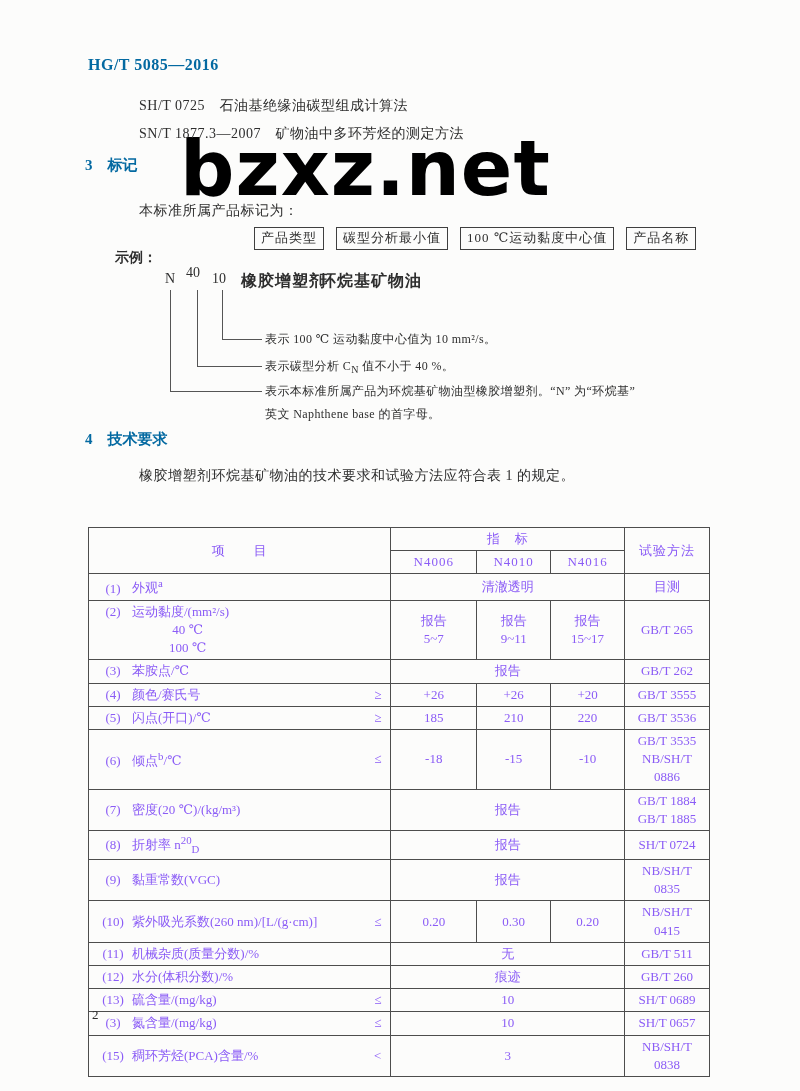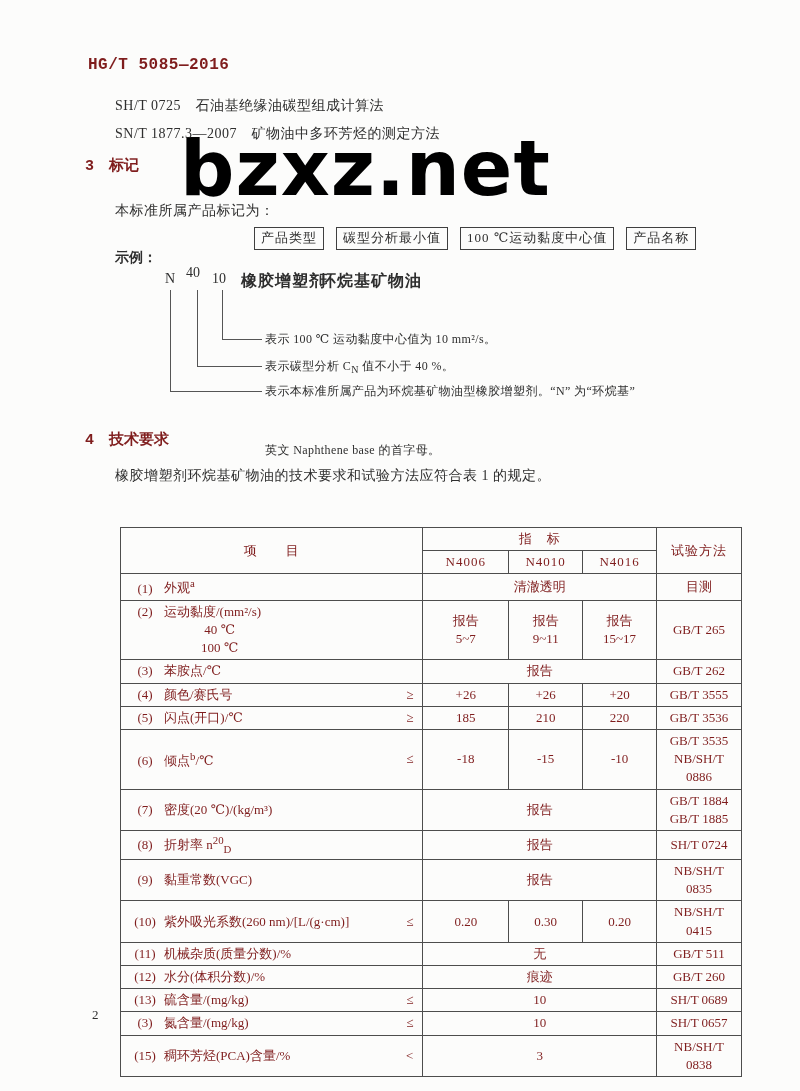--- a/index.html
+++ b/index.html
@@ -4,22 +4,22 @@
 <style>
   * { margin:0; padding:0; box-sizing:border-box; }
   body { background:#e8e8e8; }
   .page {
     position:relative; width:800px; height:1091px; margin:0 auto;
     background:#fcfcfb; overflow:hidden;
     font-family:"Liberation Serif","DejaVu Serif",serif;
     color:#2e2e2e;
   }
   .abs { position:absolute; }
-  .heading { font-family:Liberation Mono, monospace; font-weight:bold; font-size:15px; color:#7f1d1d; }
-  .body-text { font-size:14px; letter-spacing:0.5px; }
+  .heading { font-family:Liberation Serif, serif; font-weight:bold; font-size:15px; color:#0369a1; }
+  .body-text { font-size:14px; letter-spacing:0.5px;margin-left:24px; }
   .std-code { left:88px; top:56px; font-size:16px; letter-spacing:0.5px; }
   .refs { left:115px; top:92px; line-height:28px; }
   .watermark {
     left:180px; top:124px; z-index:0;
     font-family:"DejaVu Sans","Liberation Sans",sans-serif;
     font-weight:bold; font-size:76px; color:#000000; letter-spacing:1px;
     user-select:none;
   }
   .content-layer { position:absolute; inset:0; z-index:1; }
   .sec3 { left:85px; top:156px; }
@@ -36,21 +36,21 @@
   .hline { border-top:1.2px solid #555; height:0; }
   .expl { font-size:12px; letter-spacing:0.4px; white-space:nowrap; }
   .sec4 { left:85px; top:430px; }
   .intro4 { left:115px; top:467px; }
   .table-title {
     left:0; right:0; top:500px; text-align:center;
     font-family:"Liberation Sans","DejaVu Sans",sans-serif; font-weight:bold; font-size:14.5px; letter-spacing:1px;
   }
   table.req {
     position:absolute; left:88px; top:527px; width:622px;
-    border-collapse:collapse; font-size:13px; color:#7f1d1d;margin-left:32px;
+    border-collapse:collapse; font-size:13px; color:#8b5cf6;
   }
   table.req th, table.req td {
     border:1.2px solid #4d4d4d; padding:2px 5px;
     text-align:center; vertical-align:middle; font-weight:normal;
     line-height:1.4;
   }
   table.req th { letter-spacing:1px; }
   th.h-item { width:303px; }
   th.h-g { width:86px; }
   th.h-g2 { width:74px; }
@@ -101,21 +101,21 @@
       <div class="abs vline" style="left:222px; top:290px; height:49px;"></div>
       <div class="abs hline" style="left:222px; top:339px; width:40px;"></div>
       <div class="abs vline" style="left:197px; top:290px; height:76px;"></div>
       <div class="abs hline" style="left:197px; top:366px; width:65px;"></div>
       <div class="abs vline" style="left:170px; top:290px; height:101px;"></div>
       <div class="abs hline" style="left:170px; top:391px; width:92px;"></div>
 
       <div class="abs expl" style="left:265px; top:331px;">表示 100 ℃ 运动黏度中心值为 10 mm²/s。</div>
       <div class="abs expl" style="left:265px; top:358px;">表示碳型分析 C<sub>N</sub> 值不小于 40 %。</div>
       <div class="abs expl" style="left:265px; top:383px;">表示本标准所属产品为环烷基矿物油型橡胶增塑剂。“N” 为“环烷基”</div>
-      <div class="abs expl" style="left:265px; top:406px;margin-top:36px;">英文 Naphthene base 的首字母。</div>
+      <div class="abs expl" style="left:265px; top:406px;">英文 Naphthene base 的首字母。</div>
     </div>
 
     <div class="abs sec4 heading">4　技术要求</div>
 
     <div class="abs intro4 body-text">橡胶增塑剂环烷基矿物油的技术要求和试验方法应符合表 1 的规定。</div>
 
 
     <table class="req">
       <thead>
         <tr>

